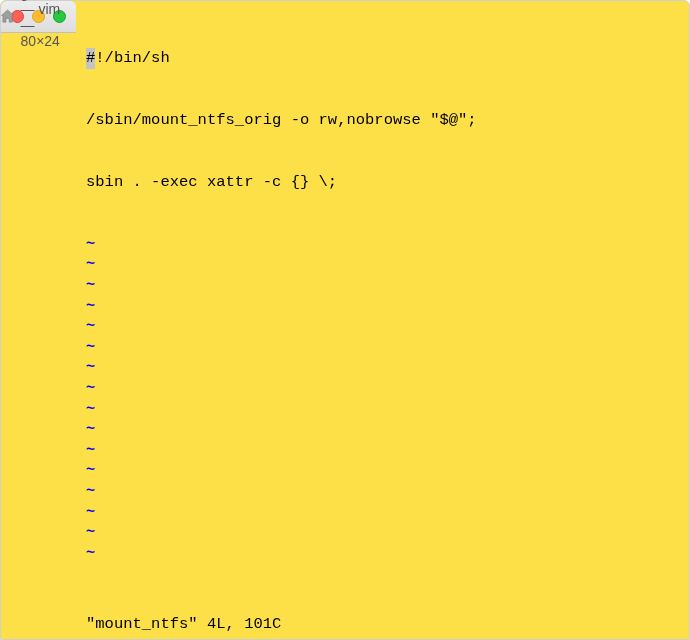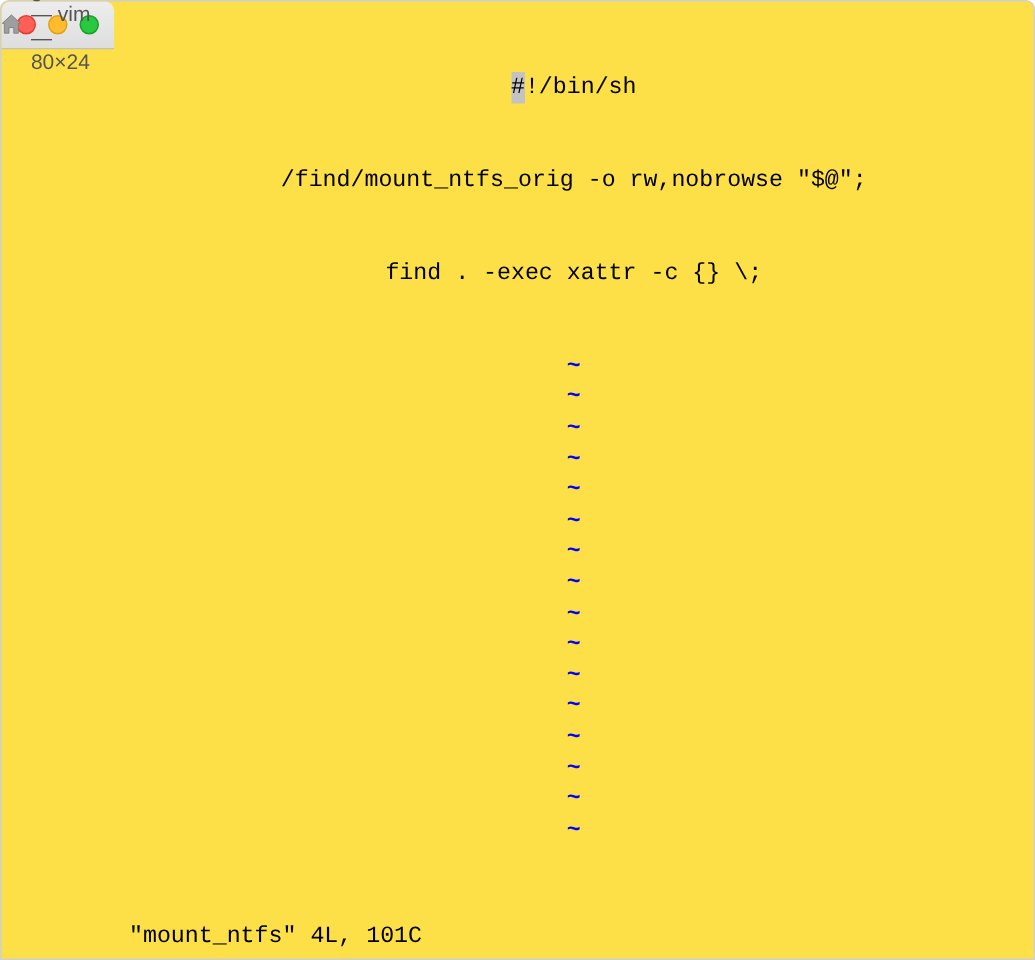--- a/index.html
+++ b/index.html
@@ -74,21 +74,20 @@
       padding: 6px 10px 4px 10px;
       font-size: 15.5px;
       line-height: 1.33em;
       white-space: pre;
       color: #000000;
       position: relative;
       overflow: hidden;
     }
     .line {
       min-height: 1.33em;
-      text-align: center;
     }
     .shebang-hash {
       background: #c3c3c3;
       color: #000;
       display: inline-block;
     }
     .tilde {
       color: #0000ff;
       font-weight: bold;
     }
@@ -113,18 +112,18 @@
         <svg width="15" height="15" viewBox="0 0 16 16">
           <path d="M8 1 L1.5 7 L3 7 L3 14 L6.3 14 L6.3 10 L9.7 10 L9.7 14 L13 14 L13 7 L14.5 7 Z" fill="#9e9e9e" stroke="#7a7a7a" stroke-width="0.6"></path>
         </svg>
       </span>
       <span>gfonline1 — vim — 80×24</span>
     </div>
   </div>
 
   <div class="terminal-body">
     <div class="line"><span class="shebang-hash">#</span><span>!/bin/sh</span></div>
-    <div class="line">/find/mount_ntfs_orig -o rw,nobrowse "$@";</div>
-    <div class="line">find . -exec xattr -c {} \;</div>
+    <div class="line">/sbin/mount_ntfs_orig -o rw,nobrowse "$@";</div>
+    <div class="line">sbin . -exec xattr -c {} \;</div>
     <div class="line"><span class="tilde">~</span></div><div class="line"><span class="tilde">~</span></div><div class="line"><span class="tilde">~</span></div><div class="line"><span class="tilde">~</span></div><div class="line"><span class="tilde">~</span></div><div class="line"><span class="tilde">~</span></div><div class="line"><span class="tilde">~</span></div><div class="line"><span class="tilde">~</span></div><div class="line"><span class="tilde">~</span></div><div class="line"><span class="tilde">~</span></div><div class="line"><span class="tilde">~</span></div><div class="line"><span class="tilde">~</span></div><div class="line"><span class="tilde">~</span></div><div class="line"><span class="tilde">~</span></div><div class="line"><span class="tilde">~</span></div><div class="line"><span class="tilde">~</span></div>
     <div class="line status-line">"mount_ntfs" 4L, 101C</div>
   </div>
 </div>
 
 </body></html>

